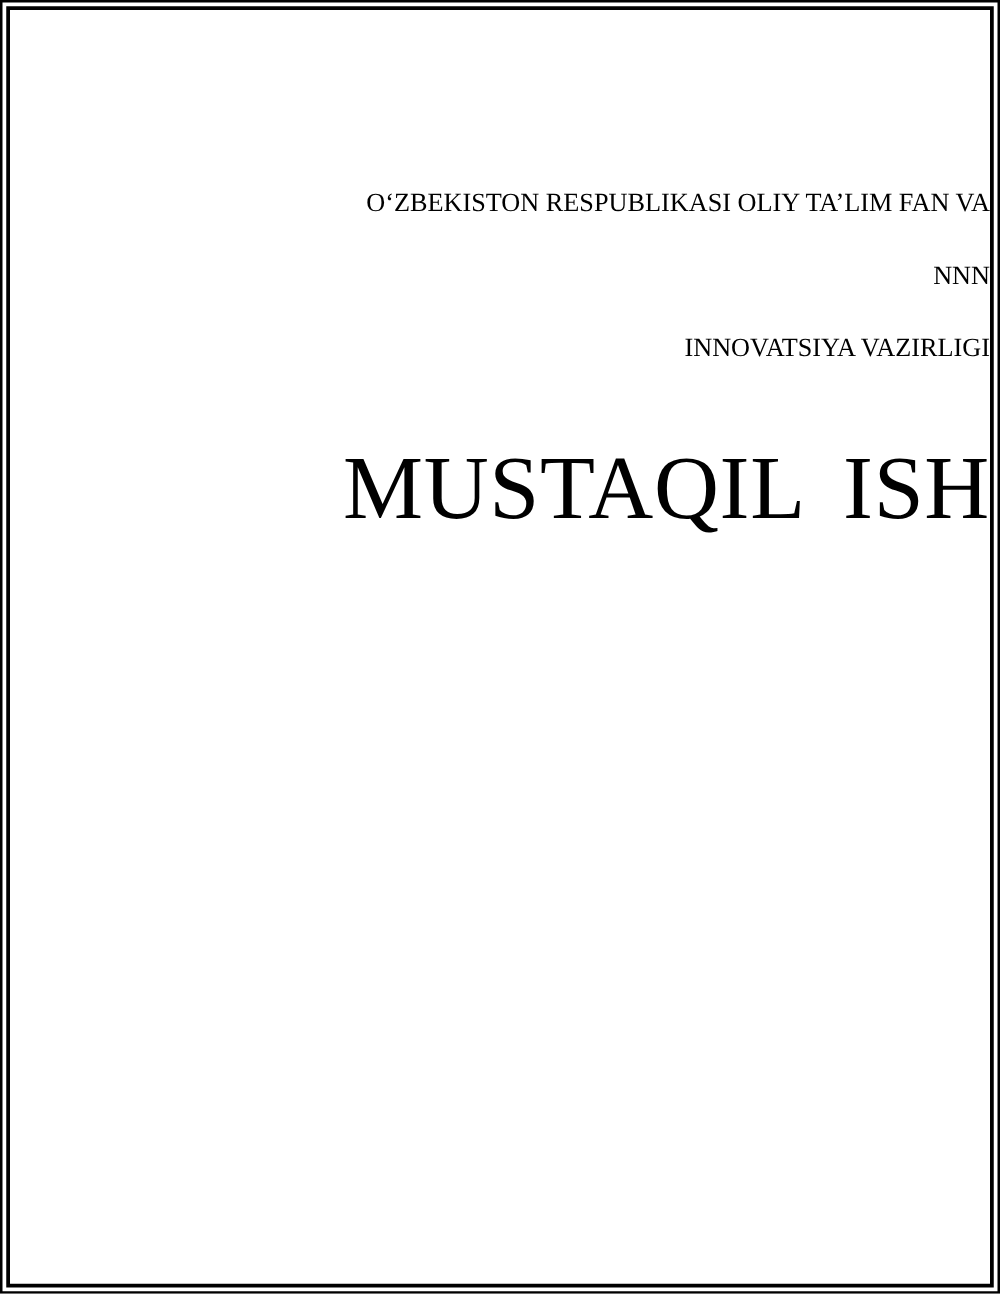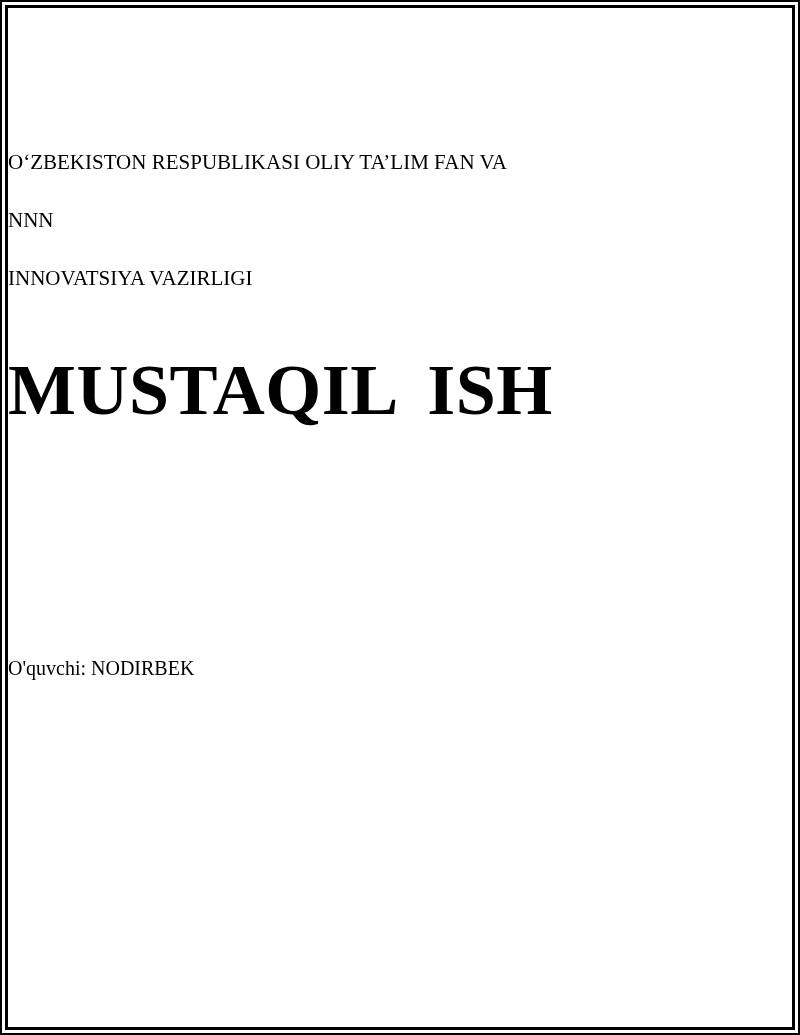--- a/index.html
+++ b/index.html
@@ -22,32 +22,32 @@
     position: relative;
     width: 100%;
     height: 100%;
     box-sizing: border-box;
     border: 3px solid #000000;
   }
   .text-block {
     position: absolute;
     left: 0;
     width: 100%;
-    text-align: left;
+    text-align: right;
     white-space: pre-line;
   }
   .header-block {
     top: 111px;
     font-size: 21px;
     line-height: 29px;
   }
   .main-title {
     top: 341px;
     font-size: 72px;
-    font-weight: bold;
+    font-weight: normal;
     line-height: 1.15;
     letter-spacing: 0.5px;
     word-spacing: 14px;
     margin: 0;
   }
   .topic-line {
     top: 497px;
     font-size: 20px;
     line-height: 1.15;
   }
@@ -71,17 +71,16 @@
 
     <div class="text-block header-block">
       <div>O‘ZBEKISTON RESPUBLIKASI OLIY TA’LIM FAN VA</div>
       <div>NNN</div>
       <div>INNOVATSIYA VAZIRLIGI</div>
     </div>
 
     <h1 class="text-block main-title">MUSTAQIL ISH</h1>
 
 
-    <div class="text-block student-line">O'quvchi: NODIRBEK</div>
 
 
   </div>
 </div>
 
 </body></html>

